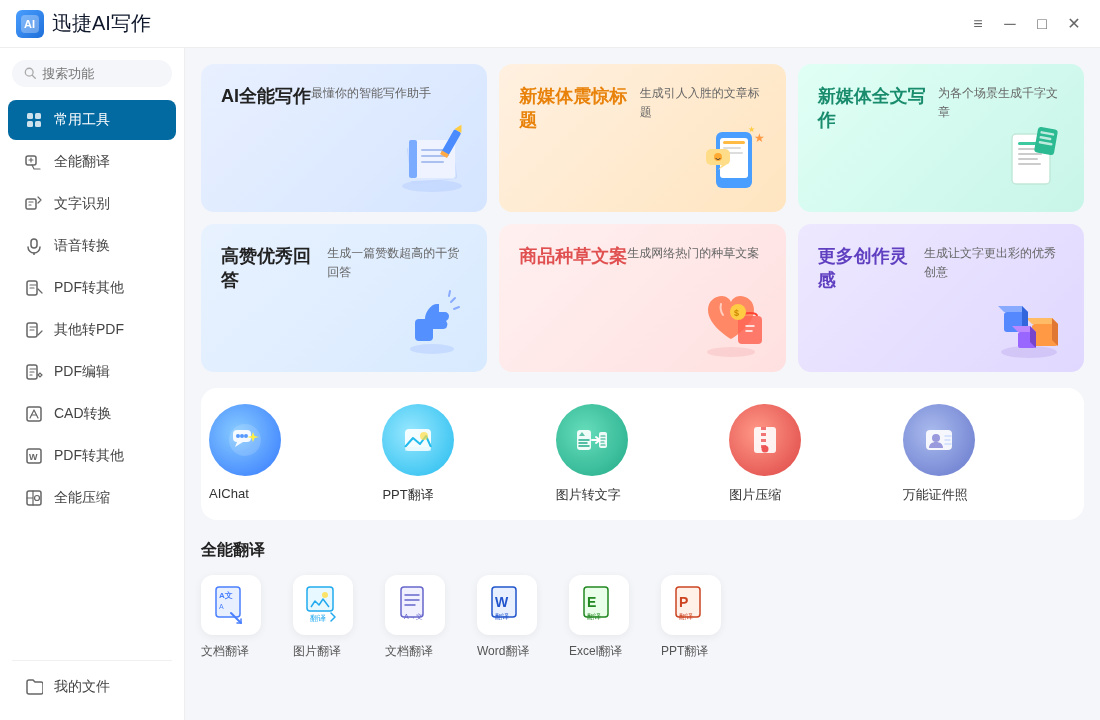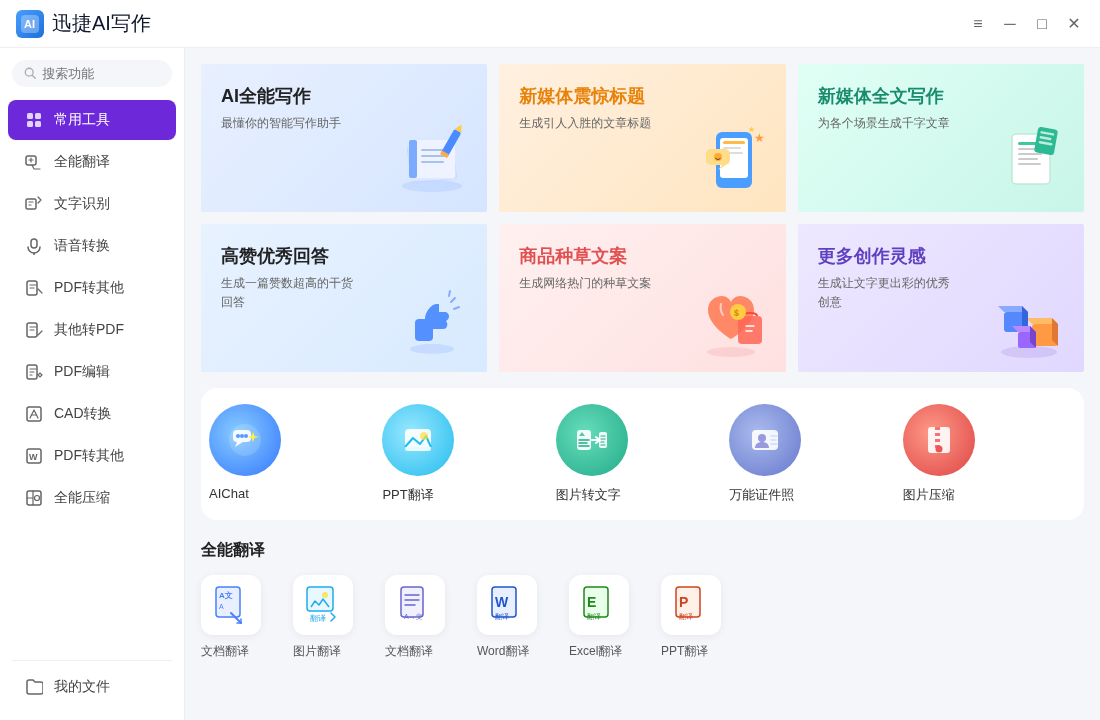--- a/index.html
+++ b/index.html
@@ -99,21 +99,21 @@
       padding: 10px 16px;
       cursor: pointer;
       gap: 10px;
       font-size: 14px;
       color: #444;
       border-radius: 8px;
       margin: 1px 8px;
       transition: background 0.15s;
     }
     .sidebar-item.active {
-      background: #6d28d9;
+      background: #0369a1;
       color: #fff;
       font-weight: 500;
     }
     .sidebar-item .item-icon {
       width: 20px;
       height: 20px;
       display: flex;
       align-items: center;
       justify-content: center;
       font-size: 16px;
@@ -139,28 +139,28 @@
     .content-area::-webkit-scrollbar-thumb { background: #ddd; border-radius: 3px; }
 
     
     .feature-grid {
       display: grid;
       grid-template-columns: 1fr 1fr 1fr;
       gap: 12px;
       margin-bottom: 16px;
     }
     .feature-card {
-      border-radius: 2px;
+      border-radius: 13px;
       padding: 20px;
       cursor: pointer;
       position: relative;
       overflow: hidden;
       min-height: 148px;
       display: flex;
-      flex-direction: column;
+      flex-direction: row;
       transition: transform 0.15s;
     }
 
     .card-ai-writing { background: linear-gradient(135deg, #e8f0ff 0%, #d5e5ff 100%); }
     .card-new-media-title { background: linear-gradient(135deg, #fff0e0 0%, #ffe5c0 100%); }
     .card-new-media-full { background: linear-gradient(135deg, #e0fff5 0%, #c8f5e8 100%); }
     .card-high-praise { background: linear-gradient(135deg, #e8f2ff 0%, #d8eaff 100%); }
     .card-product-copy { background: linear-gradient(135deg, #fff0f0 0%, #ffe0e0 100%); }
     .card-more-inspiration { background: linear-gradient(135deg, #ede8ff 0%, #e0d8ff 100%); }
 
@@ -604,52 +604,52 @@
             <line x1="27" y1="14" x2="31" y2="14" stroke="#22aa88" stroke-width="1.2" stroke-linecap="round"></line>
             <line x1="27" y1="17" x2="31" y2="17" stroke="#22aa88" stroke-width="1.2" stroke-linecap="round"></line>
             <line x1="27" y1="20" x2="30" y2="20" stroke="#22aa88" stroke-width="1.2" stroke-linecap="round"></line>
             <line x1="27" y1="23" x2="31" y2="23" stroke="#22aa88" stroke-width="1.2" stroke-linecap="round"></line>
           </svg>
         </div>
         <span class="icon-label">图片转文字</span>
       </div>
 
       <div class="icon-item">
-        <div class="icon-circle" style="background: radial-gradient(circle at 40% 40%, #aabbee, #6677cc)">
-          <svg width="36" height="36" viewBox="0 0 36 36" fill="none">
-
-            <rect x="5" y="8" width="26" height="20" rx="4" fill="white" fill-opacity="0.9"></rect>
-
-            <circle cx="15" cy="16" r="4" fill="#9999dd"></circle>
-            <path d="M8 26 C8 22 11 20 15 20 C19 20 22 22 22 26" fill="#9999dd"></path>
-
-            <line x1="24" y1="14" x2="30" y2="14" stroke="#ccddff" stroke-width="1.5" stroke-linecap="round"></line>
-            <line x1="24" y1="18" x2="29" y2="18" stroke="#ccddff" stroke-width="1.5" stroke-linecap="round"></line>
-            <line x1="24" y1="22" x2="30" y2="22" stroke="#ccddff" stroke-width="1.5" stroke-linecap="round"></line>
-          </svg>
-        </div>
-        <span class="icon-label">万能证件照</span>
-      </div>
-
-      <div class="icon-item">
         <div class="icon-circle" style="background: radial-gradient(circle at 40% 40%, #ff9988, #dd4444)">
           <svg width="36" height="36" viewBox="0 0 36 36" fill="none">
 
             <rect x="7" y="5" width="22" height="26" rx="3" fill="white" fill-opacity="0.9"></rect>
 
             <rect x="14" y="5" width="5" height="3" fill="#ee5555" fill-opacity="0.8"></rect>
             <rect x="14" y="11" width="5" height="3" fill="#ee5555" fill-opacity="0.8"></rect>
             <rect x="14" y="17" width="5" height="3" fill="#ee5555" fill-opacity="0.8"></rect>
             <rect x="14" y="23" width="5" height="3" fill="#ee5555" fill-opacity="0.8"></rect>
 
             <circle cx="18" cy="27" r="3.5" fill="#ee5555"></circle>
             <path d="M16 27 C16 24.5 20 24.5 20 27" stroke="#ee5555" stroke-width="1.5" fill="none"></path>
           </svg>
         </div>
         <span class="icon-label">图片压缩</span>
+      </div>
+
+      <div class="icon-item">
+        <div class="icon-circle" style="background: radial-gradient(circle at 40% 40%, #aabbee, #6677cc)">
+          <svg width="36" height="36" viewBox="0 0 36 36" fill="none">
+
+            <rect x="5" y="8" width="26" height="20" rx="4" fill="white" fill-opacity="0.9"></rect>
+
+            <circle cx="15" cy="16" r="4" fill="#9999dd"></circle>
+            <path d="M8 26 C8 22 11 20 15 20 C19 20 22 22 22 26" fill="#9999dd"></path>
+
+            <line x1="24" y1="14" x2="30" y2="14" stroke="#ccddff" stroke-width="1.5" stroke-linecap="round"></line>
+            <line x1="24" y1="18" x2="29" y2="18" stroke="#ccddff" stroke-width="1.5" stroke-linecap="round"></line>
+            <line x1="24" y1="22" x2="30" y2="22" stroke="#ccddff" stroke-width="1.5" stroke-linecap="round"></line>
+          </svg>
+        </div>
+        <span class="icon-label">万能证件照</span>
       </div>
 
     </div>
 
     <div class="section-title">全能翻译</div>
 
     <div class="tool-row">
 
       <div class="tool-item">
         <div class="tool-icon-box">

